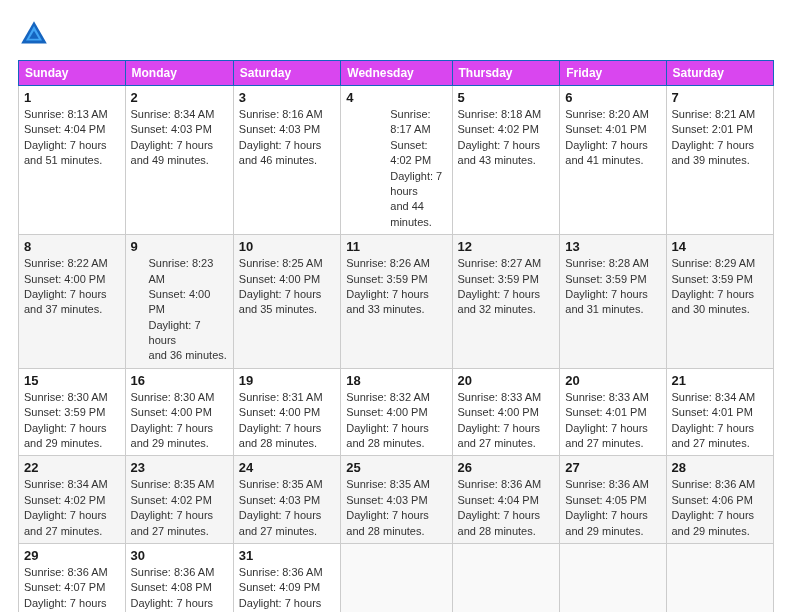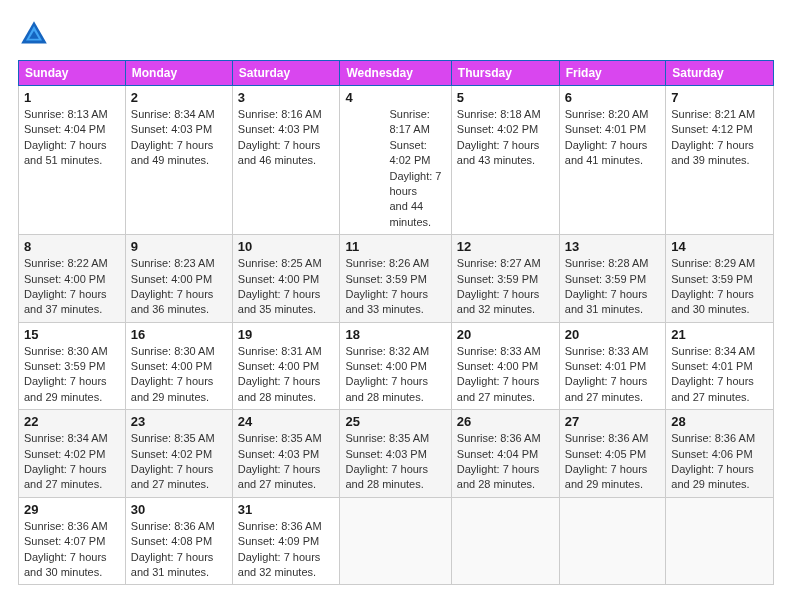--- a/index.html
+++ b/index.html
@@ -169,36 +169,36 @@
           <td>
             <span class="day-num">6</span>
             <div class="day-info" style="white-space: pre-line;">Sunrise: 8:20 AM
 Sunset: 4:01 PM
 Daylight: 7 hours
 and 41 minutes.</div>
           </td>
           <td>
             <span class="day-num">7</span>
             <div class="day-info" style="white-space: pre-line;">Sunrise: 8:21 AM
-Sunset: 4:12 PM
+Sunset: 2:01 PM
 Daylight: 7 hours
 and 39 minutes.</div>
           </td>
         </tr>
         <tr>
           <td>
             <span class="day-num">8</span>
             <div class="day-info" style="white-space: pre-line;">Sunrise: 8:22 AM
 Sunset: 4:00 PM
 Daylight: 7 hours
 and 37 minutes.</div>
           </td>
           <td>
             <span class="day-num">9</span>
-            <div class="day-info" style="white-space: pre-line;">Sunrise: 8:23 AM
+            <div class="day-info" style="white-space: pre-line; margin-left: 18px;">Sunrise: 8:23 AM
 Sunset: 4:00 PM
 Daylight: 7 hours
 and 36 minutes.</div>
           </td>
           <td>
             <span class="day-num">10</span>
             <div class="day-info" style="white-space: pre-line;">Sunrise: 8:25 AM
 Sunset: 4:00 PM
 Daylight: 7 hours
 and 35 minutes.</div>

